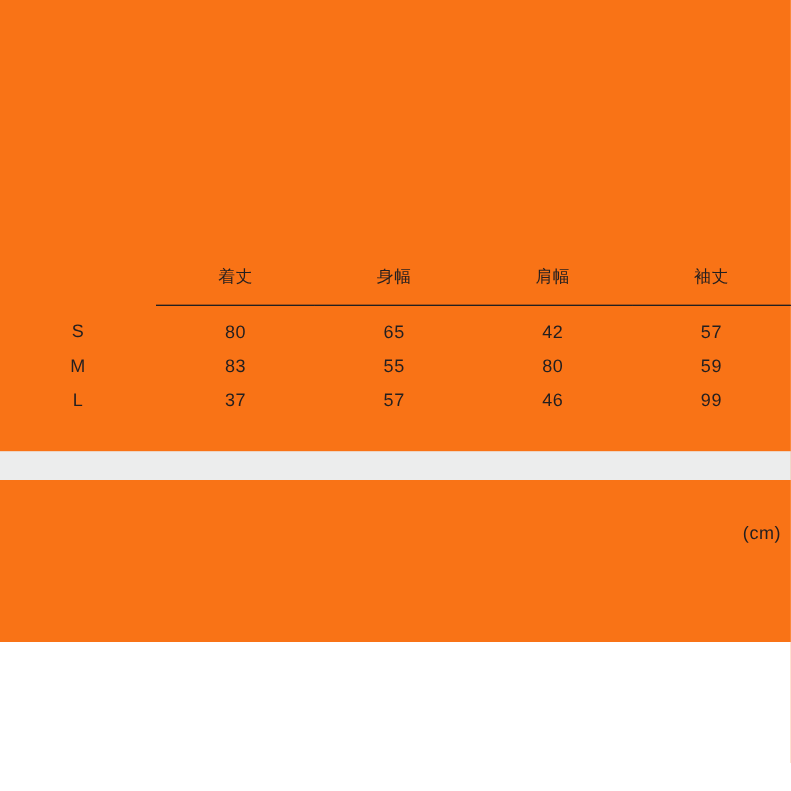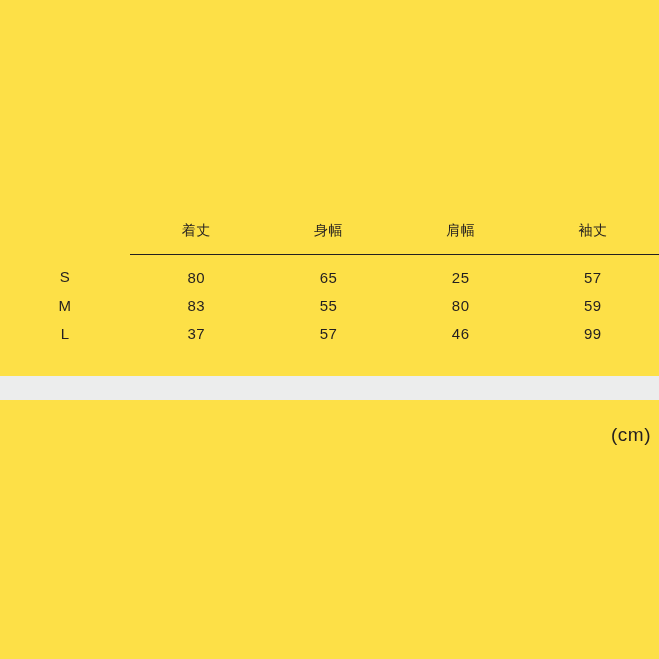--- a/index.html
+++ b/index.html
@@ -10,22 +10,22 @@
     width: 659px;
     height: 659px;
     background: #ffffff;
     font-family: "Liberation Sans", sans-serif;
     color: #231f20;
     overflow: hidden;
   }
   .page {
     position: relative;
     width: 659px;
-    height: 659px;
-    background: #fde047;
+    height: 535px;
+    background: #f97316;
   }
   
   .band {
     position: absolute;
     left: 0;
     top: 376px;
     width: 659px;
     height: 24px;
     background: #eceded;
   }
@@ -62,22 +62,22 @@
     vertical-align: middle;
   }
   .size-table tbody tr:first-child td {
     padding-top: 8px;
   }
   .col-label { width: 130px; }
   .col-data  { width: 132px; }
   .unit {
     position: absolute;
     right: 8px;
-    top: 424px;
-    font-size: 19px;
+    top: 436px;
+    font-size: 15px;
     color: #231f20;
     letter-spacing: 0.5px;
   }
 </style>
 </head>
 <body>
 
 <div class="page">
 
   <div class="band"></div>
@@ -97,21 +97,21 @@
         <th class="head-cell">身幅</th>
         <th class="head-cell">肩幅</th>
         <th class="head-cell">袖丈</th>
       </tr>
     </thead>
     <tbody>
       <tr>
         <td>S</td>
         <td>80</td>
         <td>65</td>
-        <td>25</td>
+        <td>42</td>
         <td>57</td>
       </tr>
       <tr>
         <td>M</td>
         <td>83</td>
         <td>55</td>
         <td>80</td>
         <td>59</td>
       </tr>
       <tr>

